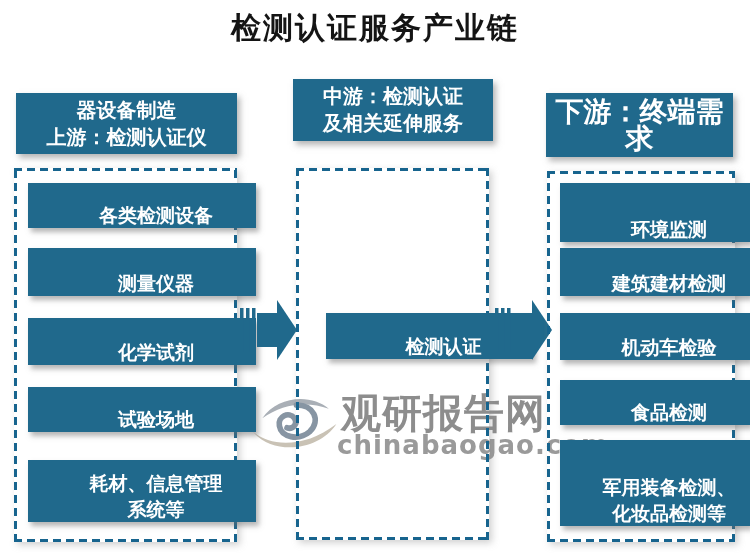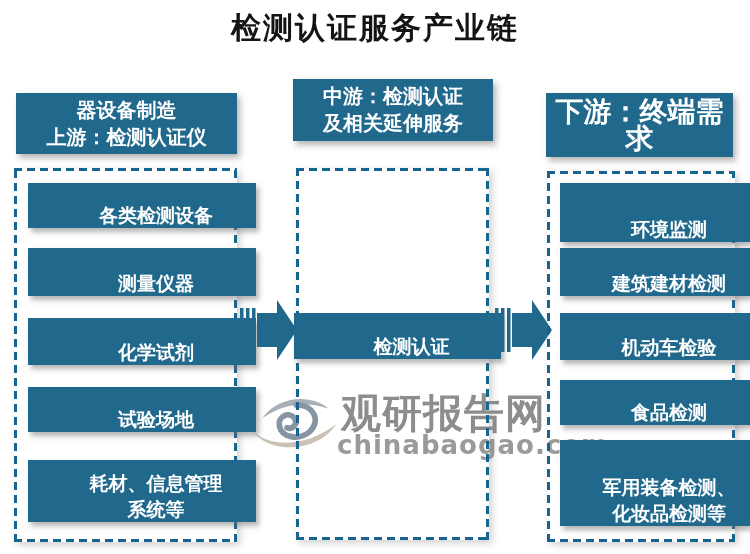--- a/index.html
+++ b/index.html
@@ -41,21 +41,21 @@
     display:flex; flex-direction:column; justify-content:flex-end;
     box-shadow:3px 4px 5px rgba(110,110,110,.5); z-index:2;padding-left:28px;
   }
   .item span { display:block; }
   .li { left:28px; width:200px; }
   .l1 { top:183px; height:45px; }
   .l2 { top:248px; height:48px; }
   .l3 { top:318px; height:47px; }
   .l4 { top:387px; height:45px; }
   .l5 { top:460px; height:62px; }
-  .mi { left:294px; top:313px; width:179px; height:46px; }
+  .mi { left:326px; top:313px; width:179px; height:46px; }
   .ri { left:560px; width:162px; }
   .r1 { top:183px; height:59px; }
   .r2 { top:248px; height:48px; }
   .r3 { top:313px; height:47px; }
   .r4 { top:380px; height:45px; }
   .r5 { top:440px; height:86px; }
   .arrow { position:absolute; z-index:2; }
   .arrow-left  { left:240px; top:299px; }
   .arrow-right { left:495px; top:299px; }
   .wm { position:absolute; z-index:1; color:#8f8f8f;

